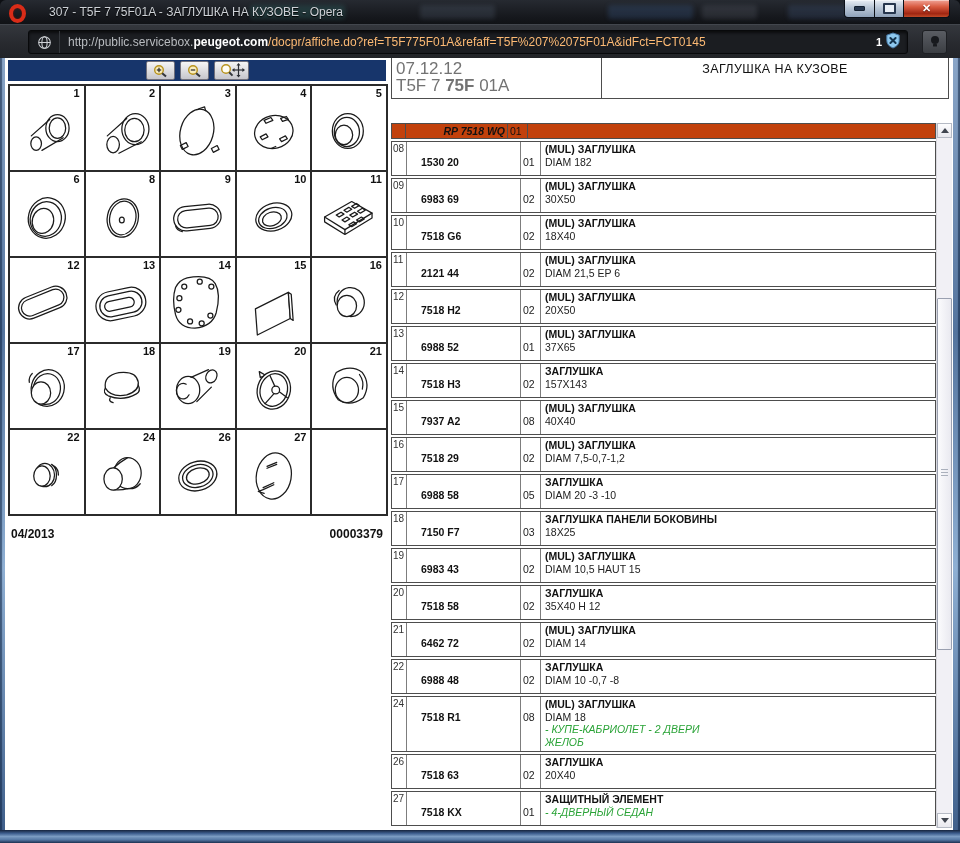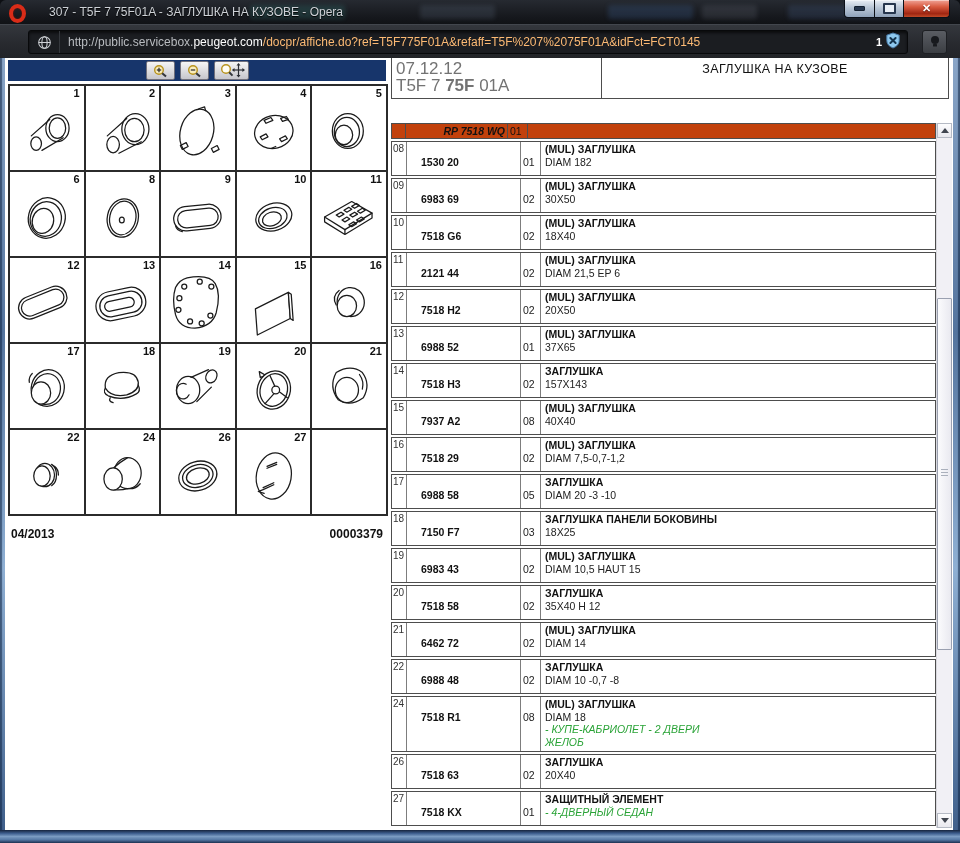--- a/index.html
+++ b/index.html
@@ -27,21 +27,21 @@
   .glyph-max{width:9px;height:7px;border:2px solid #26364e;background:#e8eef6;border-radius:1px;}
   .glyph-close{color:#fff;font-size:11px;font-weight:bold;text-shadow:0 1px 1px #5c1005;line-height:15px;}
   .addressbar{position:absolute;top:24px;left:0;right:0;height:33px;
     background:linear-gradient(#34373d,#27292e 60%,#222428);border-top:1px solid #42464d;z-index:5;}
   .addr-field{position:absolute;left:28px;right:52px;top:5px;height:22px;background:#1b1d21;
     border:1px solid #08090b;border-radius:3px;box-shadow:inset 0 2px 3px rgba(0,0,0,.6);
     display:flex;align-items:center;}
   .globe-wrap{width:30px;display:flex;align-items:center;justify-content:center;
     border-right:1px solid #35383d;height:100%;}
   .url-text{flex:1;color:#eceef0;font-size:12px;white-space:nowrap;overflow:hidden;padding-left:8px;}
-  .url-dim{color:#b9bcc0;} .url-domain{color:#ffffff;font-weight:normal;} .url-path{color:#fdba74;}
+  .url-dim{color:#b9bcc0;} .url-domain{color:#ffffff;font-weight:bold;} .url-path{color:#fdba74;}
   .addr-badge{display:flex;align-items:center;gap:3px;padding-right:6px;}
   .badge-count{color:#fff;font-size:11px;font-weight:bold;}
   .addr-widget{position:absolute;right:13px;top:5px;width:23px;height:22px;border-radius:3px;
     background:linear-gradient(#5a5d63,#3b3e43);border:1px solid #1d1f23;
     display:flex;align-items:center;justify-content:center;}
   .win-border-left,.win-border-right{position:absolute;top:57px;bottom:0;width:5px;z-index:4;
     background:linear-gradient(180deg,#8aa6c8,#54749e 35%,#8fb0d4 65%,#3c5c88);}
   .win-border-left{left:0;box-shadow:inset 2px 0 1px rgba(10,30,60,.55);}
   .win-border-right{right:0;width:7px;box-shadow:inset -2px 0 1px rgba(10,30,60,.55);}
   .win-border-bottom{position:absolute;left:0;right:0;bottom:0;height:13px;z-index:4;

